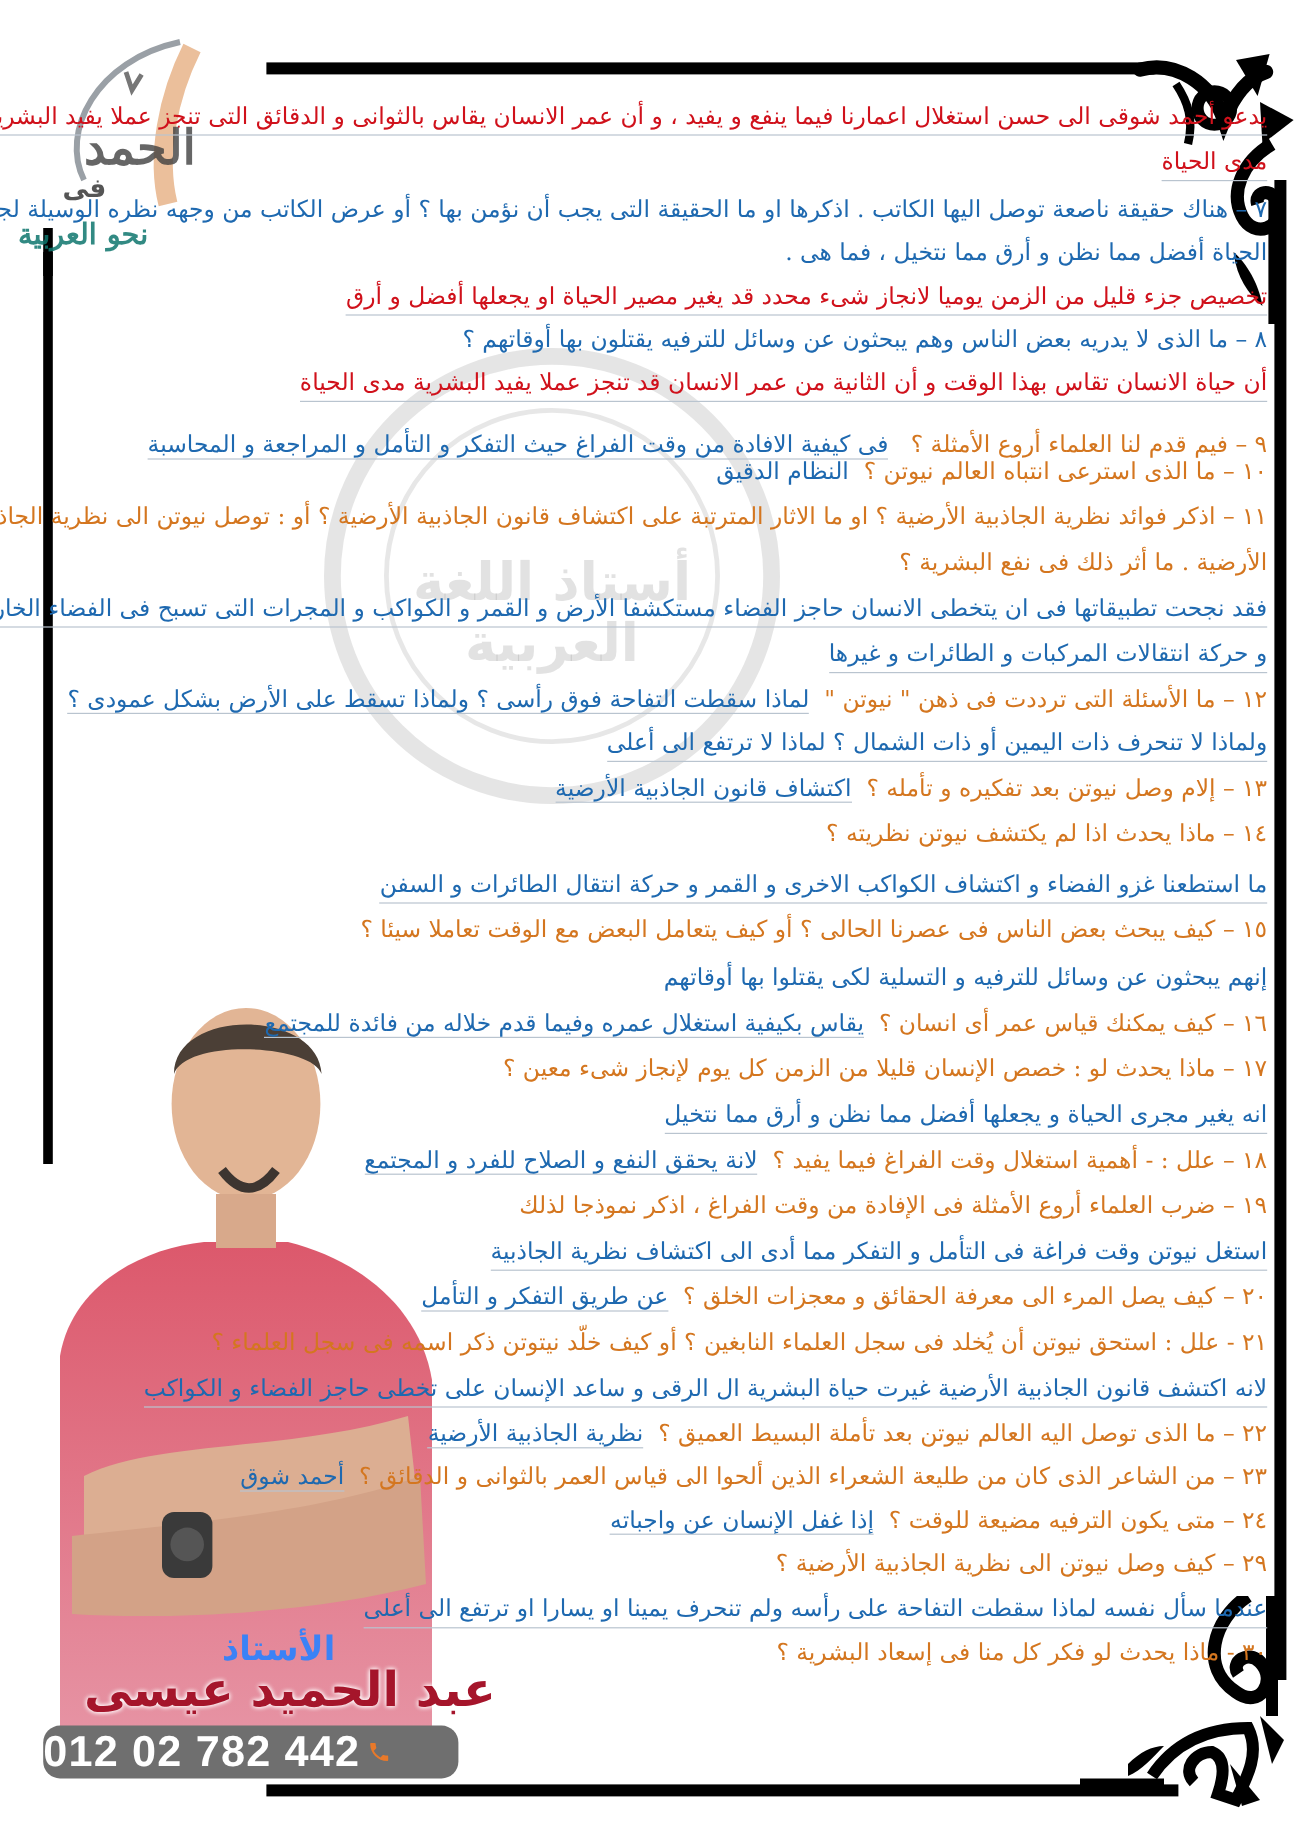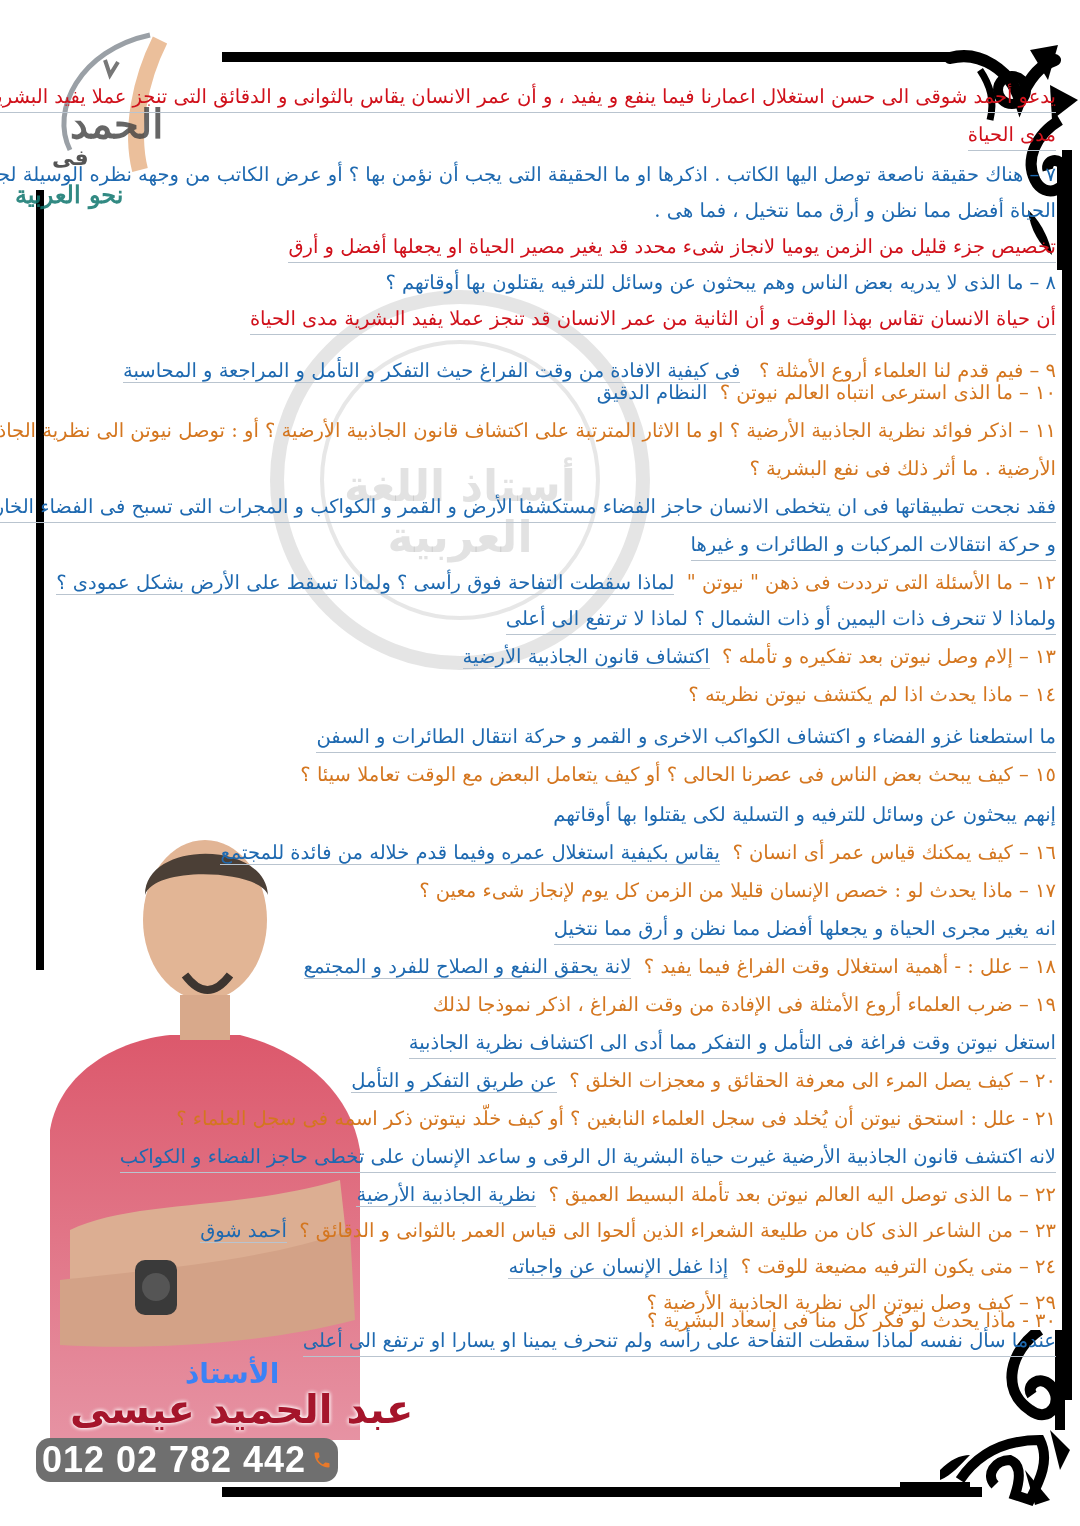--- a/index.html
+++ b/index.html
@@ -44,22 +44,22 @@
   .teacher-title {
     position:absolute; left:185px; top:1357px; font-size:28px; font-weight:bold; color:#3b82f6;
     direction:rtl;
   }
   .teacher-name {
     position:absolute; left:70px; top:1386px; font-size:40px; font-weight:bold; color:#a5152b;
     direction:rtl; letter-spacing:1px;
     text-shadow:0 0 4px #fff, 0 0 4px #fff;
   }
   .phone-pill {
-    position:absolute; left:36px; top:1438px; width:302px; height:44px; border-radius:14px;
-    background:#6f6f6f; display:flex; align-items:center; justify-content:center; gap:6px;
+    position:absolute; left:36px; top:1438px; width:346px; height:44px; border-radius:14px;
+    background:#6f6f6f; display:flex; align-items:center; gap:6px;
   }
   .phone-num {
     font-family:"Liberation Sans", sans-serif; font-weight:bold; font-size:36px; color:#ffffff;
     letter-spacing:1px;
   }
   .phone-icon { width:20px; height:20px; }
 </style>
 </head>
 <body>
 
@@ -187,21 +187,21 @@
   <div class="line" style="top:1134px;right:0px;">
     <span class="q">٢٣ – من الشاعر الذى كان من طليعة الشعراء الذين ألحوا الى قياس العمر بالثوانى و الدقائق ؟</span>
     &nbsp;<span class="a u">أحمد شوق</span>
   </div>
   <div class="line" style="top:1170px;right:0px;">
     <span class="q">٢٤ – متى يكون الترفيه مضيعة للوقت ؟</span>
     &nbsp;<span class="a u">إذا غفل الإنسان عن واجباته</span>
   </div>
   <div class="line q" style="top:1206px;right:0px;">٢٩ – كيف وصل نيوتن الى نظرية الجاذبية الأرضية ؟</div>
   <div class="line a u" style="top:1244px;right:0px;">عندما سأل نفسه لماذا سقطت التفاحة على رأسه ولم تنحرف يمينا او يسارا او ترتفع الى أعلى</div>
-  <div class="line q" style="top:1224px;right:0px;margin-left:32px;">٣٠ - ماذا يحدث لو فكر كل منا فى إسعاد البشرية ؟</div>
+  <div class="line q" style="top:1280px;right:0px;margin-left:32px;">٣٠ - ماذا يحدث لو فكر كل منا فى إسعاد البشرية ؟</div>
 </div>
 
 <div class="teacher-title">الأستاذ</div>
 <div class="teacher-name">عبد الحميد عيسى</div>
 <div class="phone-pill">
   <span class="phone-num">012 02 782 442</span>
   <svg class="phone-icon" viewBox="0 0 24 24">
     <path d="M6.6 10.8c1.4 2.8 3.8 5.1 6.6 6.6l2.2-2.2c.3-.3.7-.4 1-.2 1.1.4 2.3.6 3.6.6.6 0 1 .4 1 1V20c0 .6-.4 1-1 1C10.6 21 3 13.4 3 4c0-.6.4-1 1-1h3.5c.6 0 1 .4 1 1 0 1.3.2 2.5.6 3.6.1.3 0 .7-.2 1L6.6 10.8z" fill="#e8792a"></path>
   </svg>
 </div>

